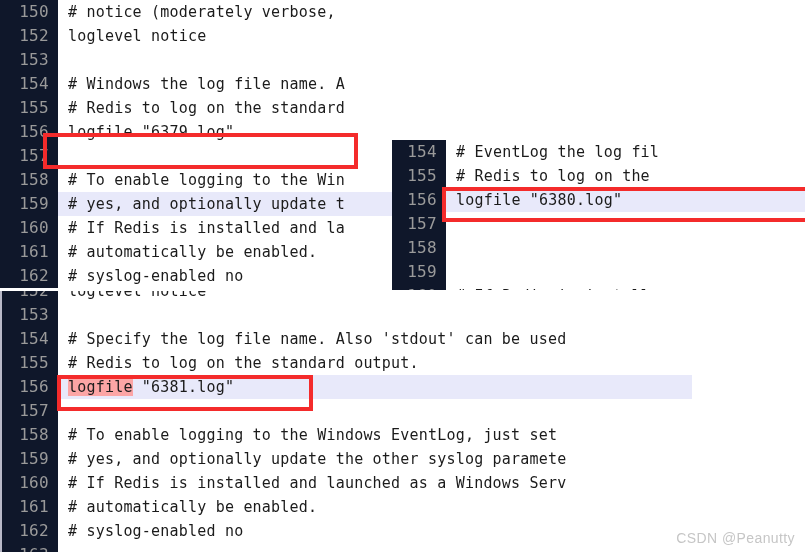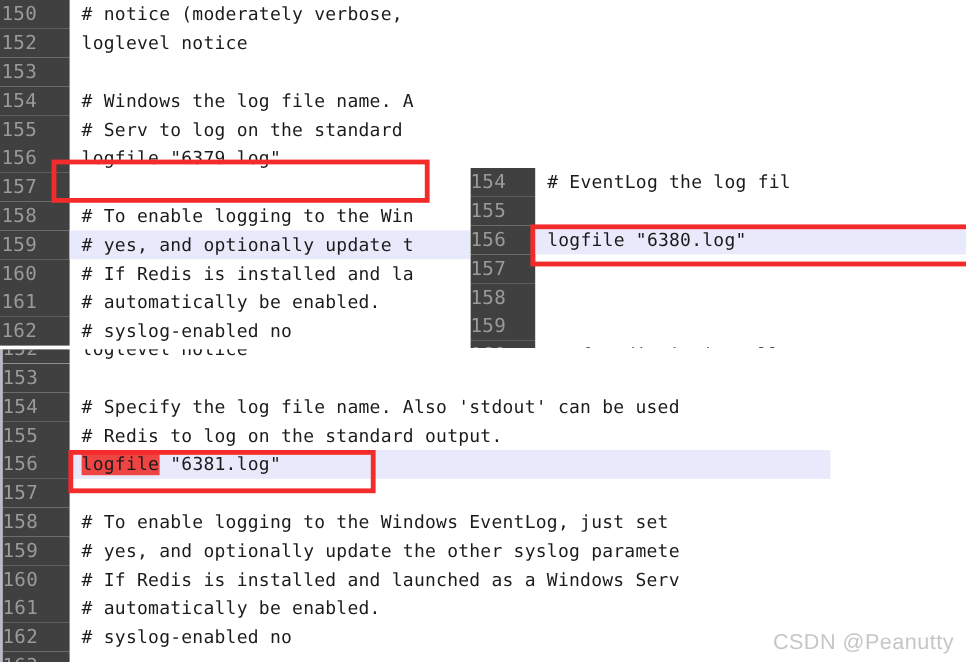--- a/index.html
+++ b/index.html
@@ -23,42 +23,42 @@
   }
   .code-line {
     display: flex;
     align-items: stretch;
     height: 24px;
     line-height: 24px;
     white-space: pre;
   }
   .gutter {
     flex: 0 0 auto;
-    background: #404040;
+    background: #0f172a;
     color: #9a9a9a;
     text-align: right;
-    padding-right: 27px;
+    padding-right: 9px;
     box-sizing: border-box;
     font-size: 16px;
     letter-spacing: 0.3px;
     user-select: none;
   }
   .code {
     flex: 1 1 auto;
     padding-left: 10px;
     color: #1b1b1b;
     font-size: 15px;
     letter-spacing: 0.2px;
     box-sizing: border-box;
   }
   .code.hl {
     background: #e8e9fa;
   }
   .sel {
-    background: #ef4444;
+    background: #fca5a5;
   }
 
   
   #panel-top {
     left: 0;
     top: 0;
     width: 805px;
     height: 292px;
   }
   #panel-top .gutter { width: 58px; }
@@ -99,34 +99,34 @@
   #redbox-6380 { left: 442px; top: 187px; width: 373px; height: 35px; }
   #redbox-6381 { left: 57px;  top: 375px; width: 256px; height: 36px; }
 
   
   #watermark {
     position: absolute;
     right: 10px;
     bottom: 6px;
     color: #c6c6c6;
     font-family: "Liberation Sans", sans-serif;
-    font-size: 18px;
+    font-size: 14px;
     letter-spacing: 0.4px;
     user-select: none;
   }
 </style>
 </head>
 <body>
 
 <div class="editor" id="panel-top">
     <div class="code-line"><div class="gutter">150</div><div class="code"># notice (moderately verbose,</div></div>
     <div class="code-line"><div class="gutter">152</div><div class="code">loglevel notice</div></div>
     <div class="code-line"><div class="gutter">153</div><div class="code"></div></div>
     <div class="code-line"><div class="gutter">154</div><div class="code"># Windows the log file name. A</div></div>
-    <div class="code-line"><div class="gutter">155</div><div class="code"># Serv to log on the standard</div></div>
+    <div class="code-line"><div class="gutter">155</div><div class="code"># Redis to log on the standard</div></div>
     <div class="code-line"><div class="gutter">156</div><div class="code">logfile "6379.log"</div></div>
     <div class="code-line"><div class="gutter">157</div><div class="code"></div></div>
     <div class="code-line"><div class="gutter">158</div><div class="code"># To enable logging to the Win</div></div>
     <div class="code-line"><div class="gutter">159</div><div class="code hl"># yes, and optionally update t</div></div>
     <div class="code-line"><div class="gutter">160</div><div class="code"># If Redis is installed and la</div></div>
     <div class="code-line"><div class="gutter">161</div><div class="code"># automatically be enabled.</div></div>
     <div class="code-line"><div class="gutter">162</div><div class="code"># syslog-enabled no</div></div>
   </div>
 
 <div class="editor" id="panel-bottom">
@@ -139,21 +139,21 @@
     <div class="code-line"><div class="gutter">158</div><div class="code"># To enable logging to the Windows EventLog, just set</div></div>
     <div class="code-line"><div class="gutter">159</div><div class="code"># yes, and optionally update the other syslog paramete</div></div>
     <div class="code-line"><div class="gutter">160</div><div class="code"># If Redis is installed and launched as a Windows Serv</div></div>
     <div class="code-line"><div class="gutter">161</div><div class="code"># automatically be enabled.</div></div>
     <div class="code-line"><div class="gutter">162</div><div class="code"># syslog-enabled no</div></div>
     <div class="code-line"><div class="gutter">163</div><div class="code"></div></div>
   </div>
 
 <div class="editor" id="panel-mid">
     <div class="code-line"><div class="gutter">154</div><div class="code"># EventLog the log fil</div></div>
-    <div class="code-line"><div class="gutter">155</div></div>
+    <div class="code-line"><div class="gutter">155</div><div class="code"># Redis to log on the</div></div>
     <div class="code-line"><div class="gutter">156</div><div class="code hl">logfile "6380.log"</div></div>
     <div class="code-line"><div class="gutter">157</div><div class="code"></div></div>
     <div class="code-line"><div class="gutter">158</div></div>
     <div class="code-line"><div class="gutter">159</div></div>
     <div class="code-line"><div class="gutter">160</div><div class="code"># If Redis is install</div></div>
   </div>
 
 <div class="redbox" id="redbox-6379"></div>
 <div class="redbox" id="redbox-6380"></div>
 <div class="redbox" id="redbox-6381"></div>

